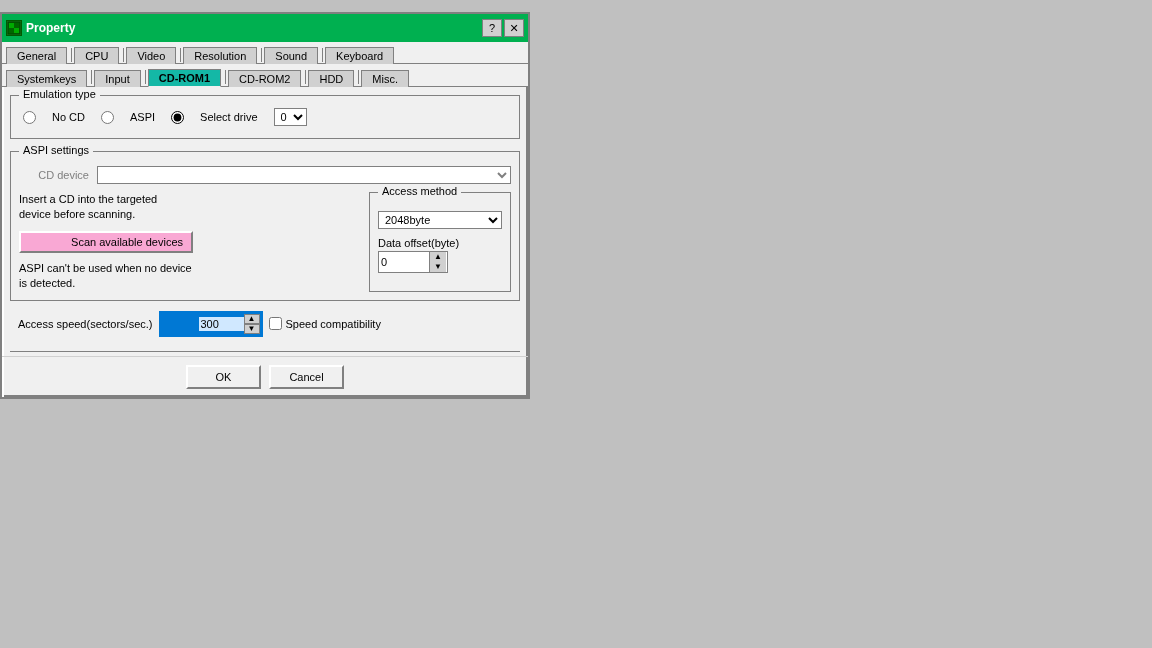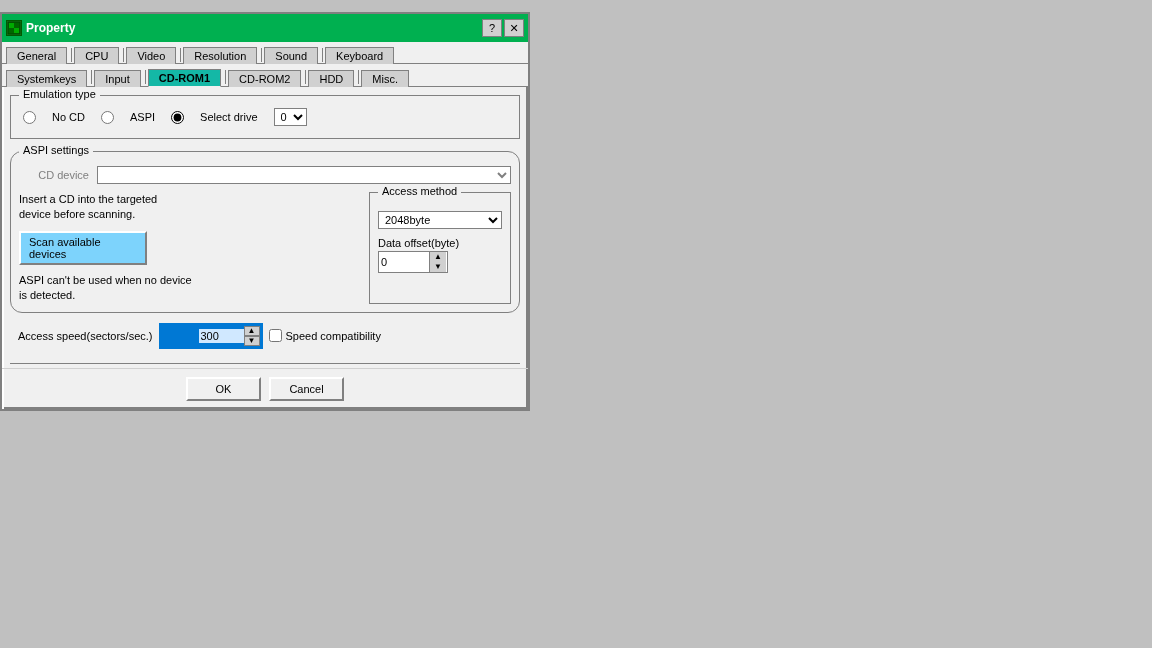--- a/index.html
+++ b/index.html
@@ -142,21 +142,20 @@
       font-size: 11px;
       background: white;
       border: 1px solid #808080;
       padding: 1px 2px;
       cursor: pointer;
     }
 
     
     .aspi-inner {
       margin-top: 12px;
-      border-radius: 12px;
     }
 
     .cd-device-row {
       display: flex;
       align-items: center;
       gap: 8px;
       margin-bottom: 8px;
     }
 
     .cd-device-label {
@@ -180,30 +179,30 @@
     }
 
     .insert-text {
       font-size: 11px;
       color: #000;
       margin-bottom: 8px;
       line-height: 1.4;
     }
 
     .scan-btn {
-      width: 128px;
+      width: 174px;
       padding: 3px 8px;
-      background: #7dd3fc;
+      background: #f9a8d4;
       border-top: 2px solid #fff;
       border-left: 2px solid #fff;
       border-right: 2px solid #808080;
       border-bottom: 2px solid #808080;
       font-size: 11px;
       cursor: pointer;
-      text-align: left;
+      text-align: right;
     }
 
     .aspi-warning {
       font-size: 11px;
       margin-top: 8px;
       line-height: 1.4;
       color: #000;
     }
 
     .access-method-box {

